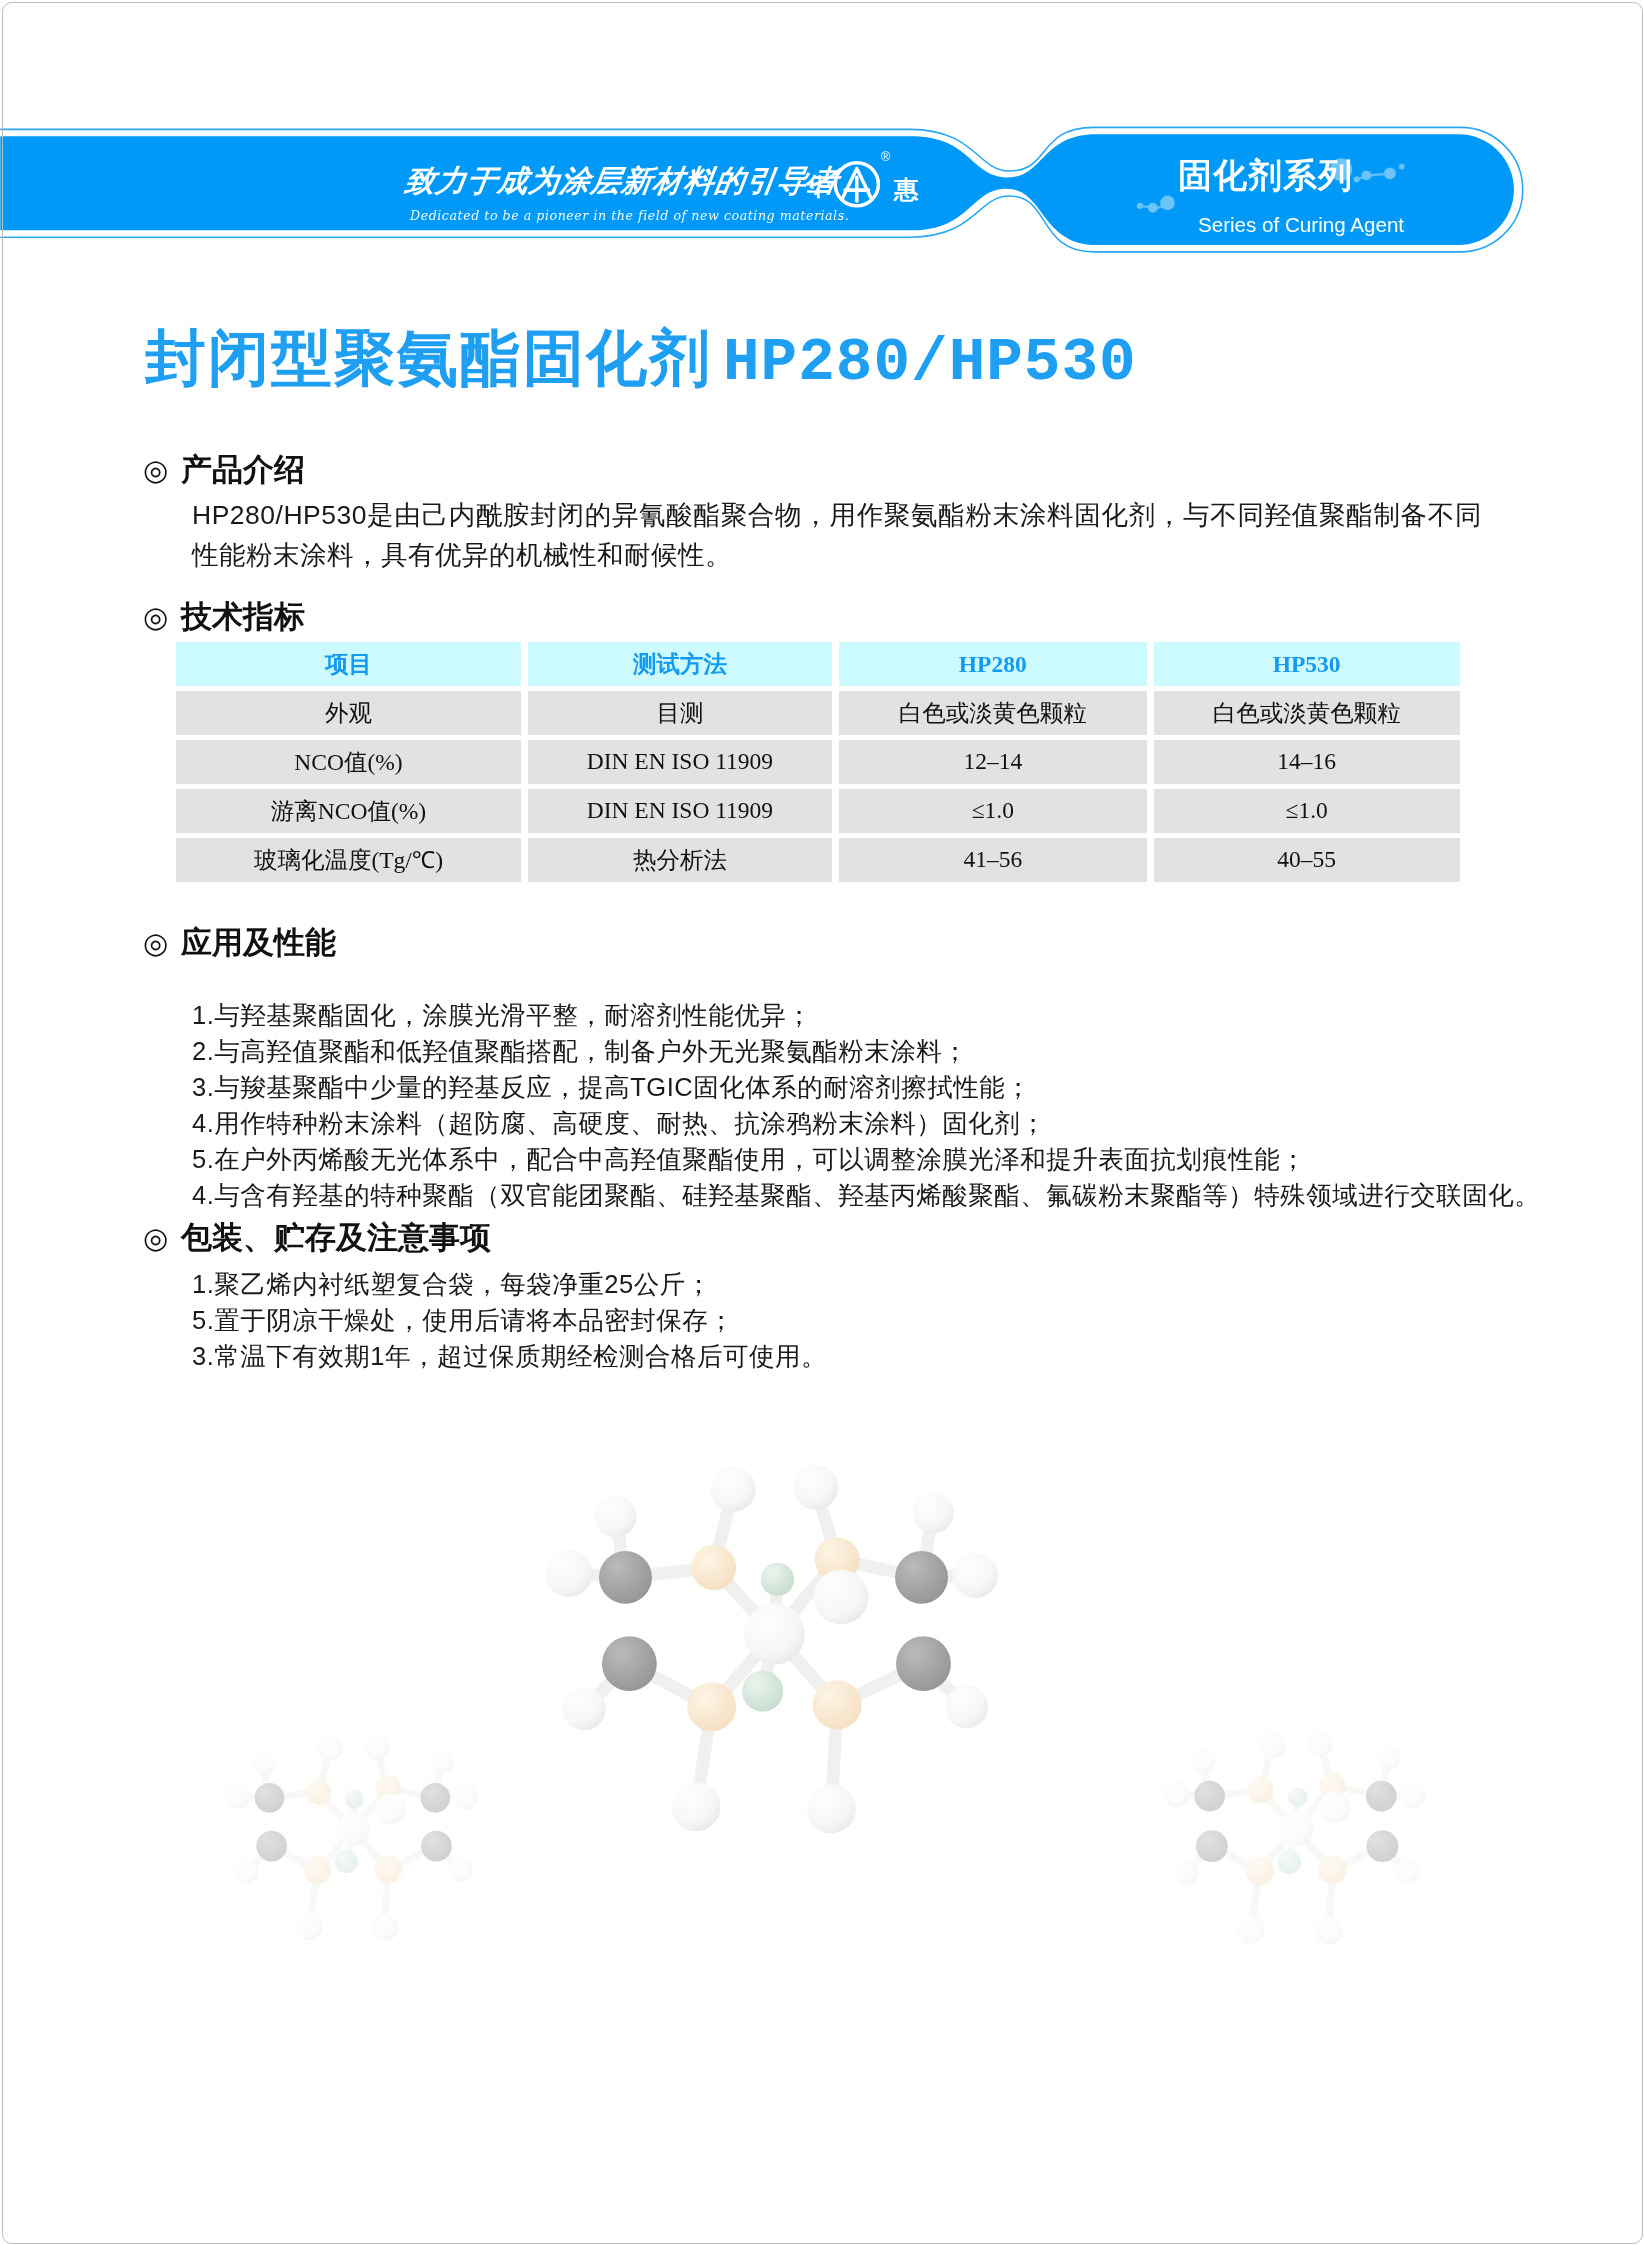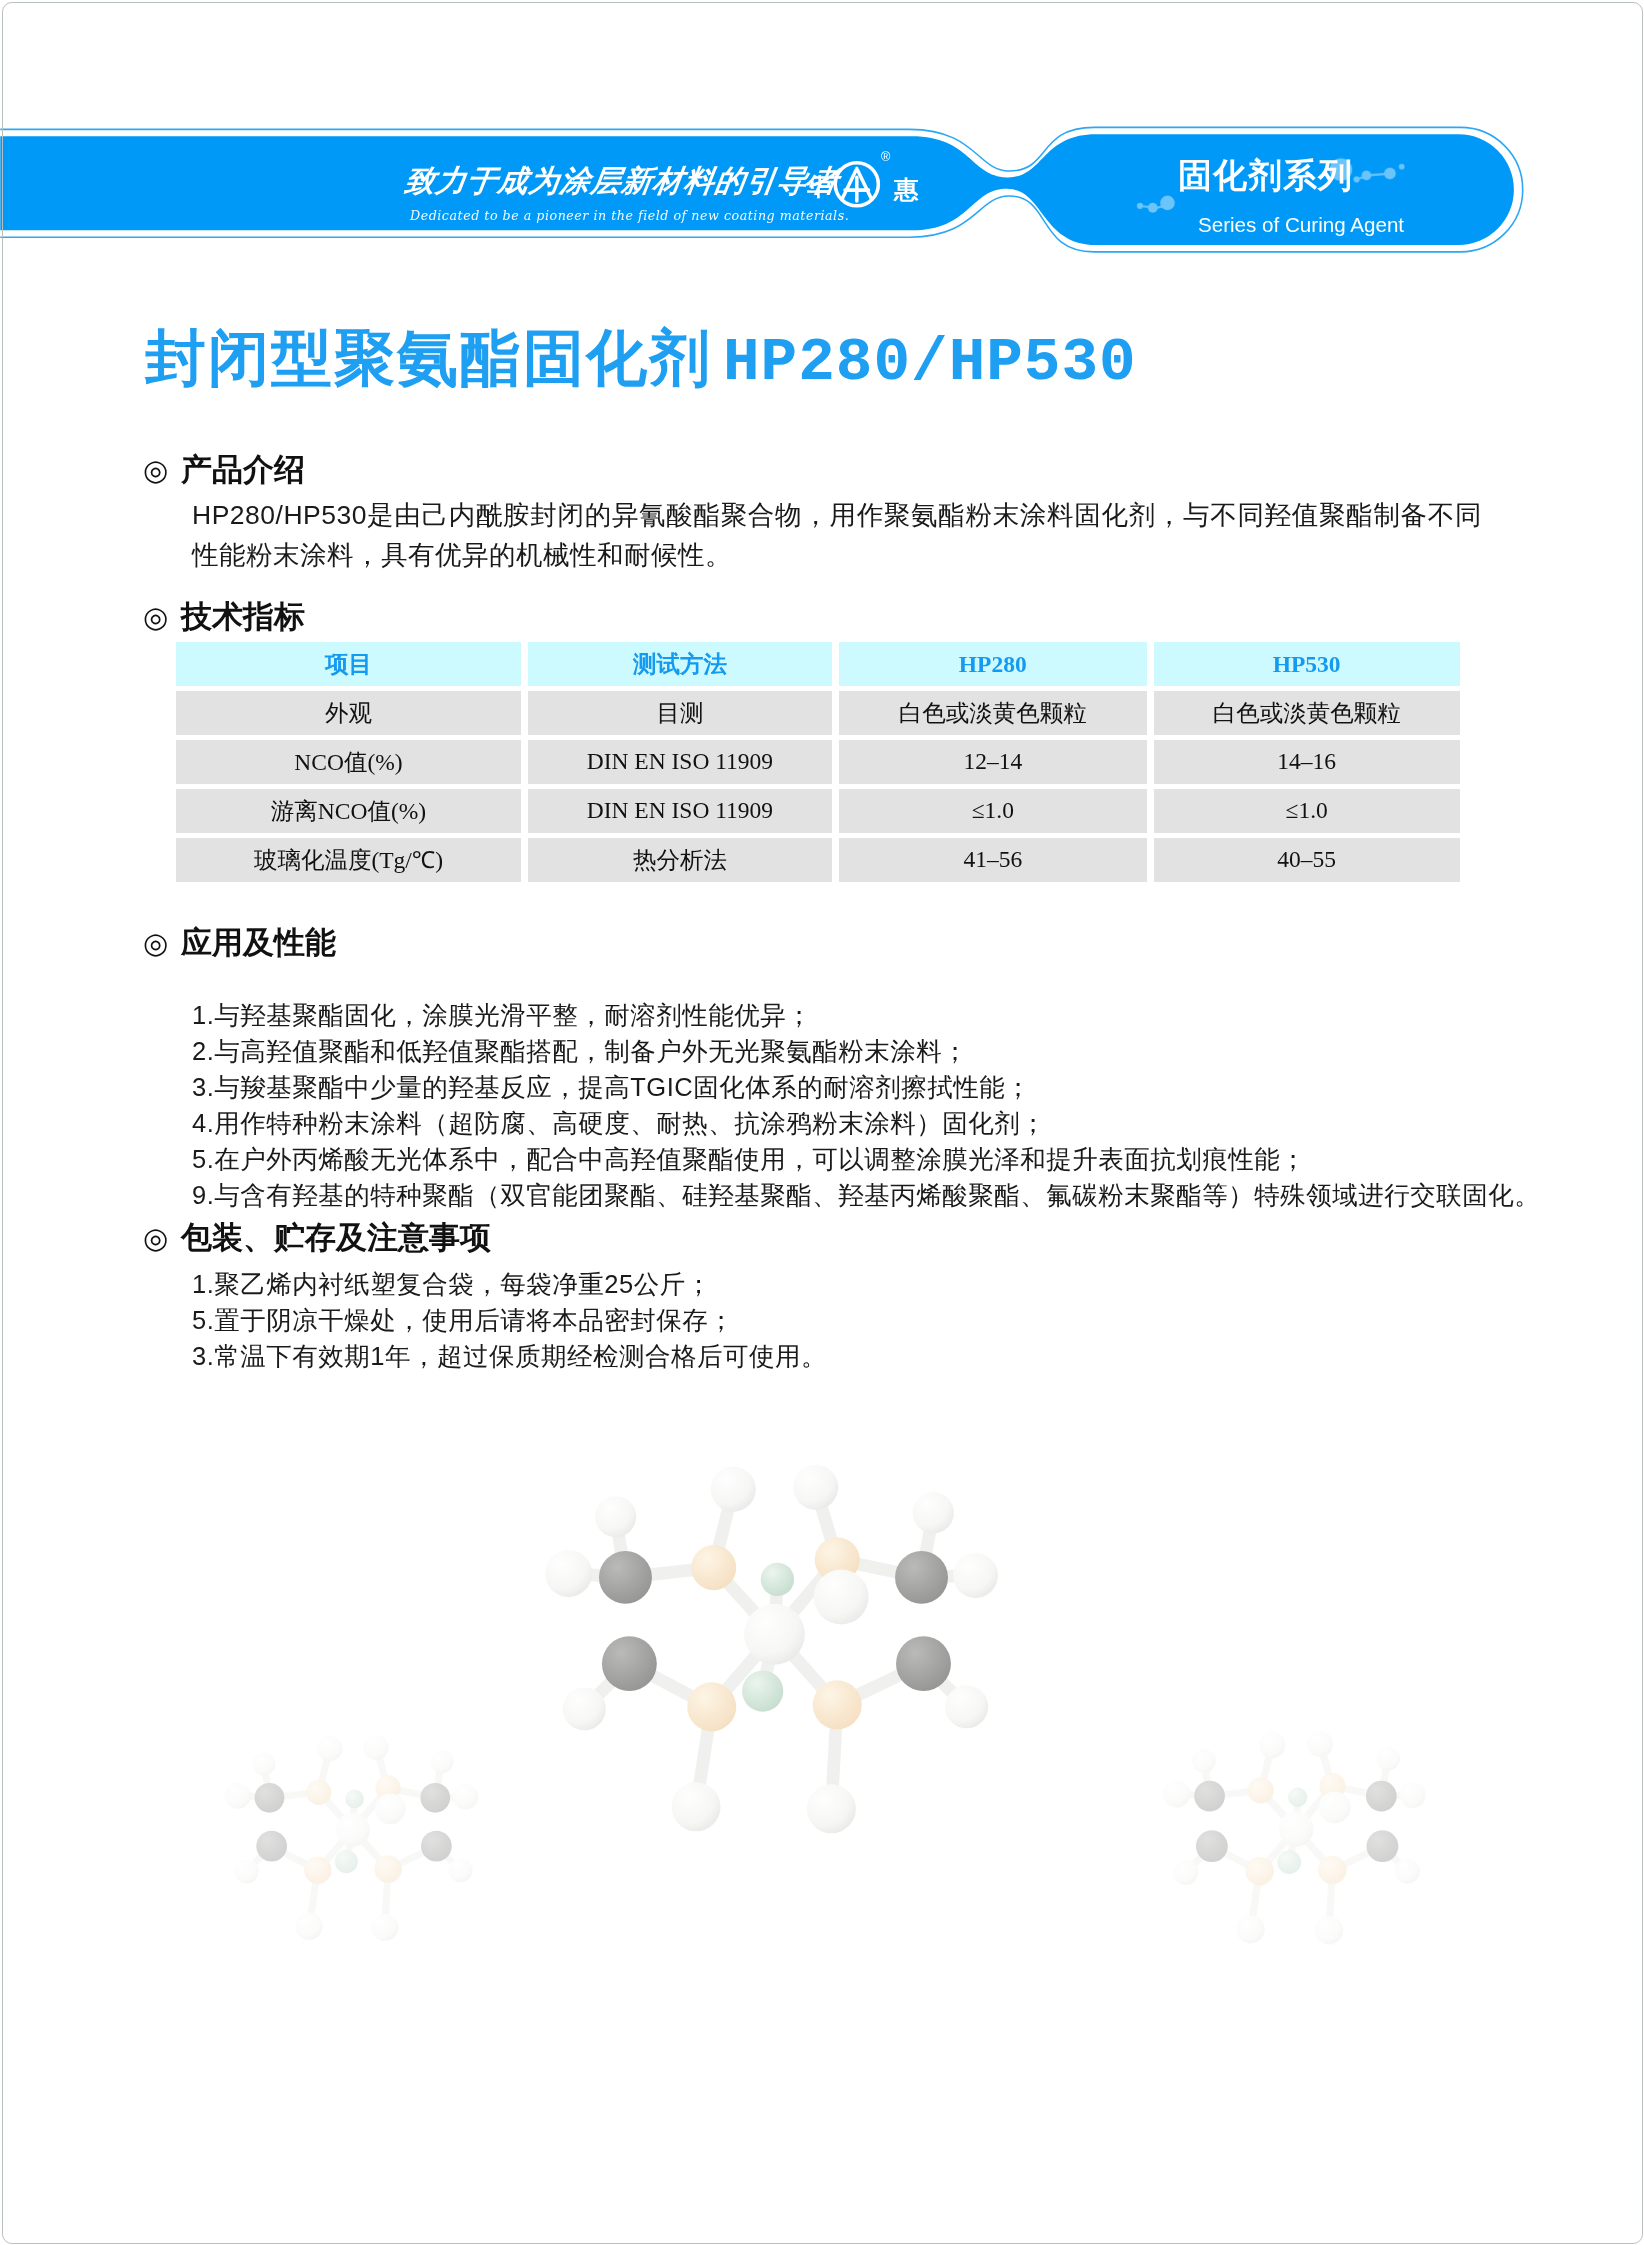--- a/index.html
+++ b/index.html
@@ -197,21 +197,21 @@
   <div class="sec-h" style="top:922px">
     <span class="bullet">◎</span>
     <span>应用及性能</span>
   </div>
   <div class="list app-list">
       <div class="li">1.与羟基聚酯固化，涂膜光滑平整，耐溶剂性能优异；</div>
       <div class="li">2.与高羟值聚酯和低羟值聚酯搭配，制备户外无光聚氨酯粉末涂料；</div>
       <div class="li">3.与羧基聚酯中少量的羟基反应，提高TGIC固化体系的耐溶剂擦拭性能；</div>
       <div class="li">4.用作特种粉末涂料（超防腐、高硬度、耐热、抗涂鸦粉末涂料）固化剂；</div>
       <div class="li">5.在户外丙烯酸无光体系中，配合中高羟值聚酯使用，可以调整涂膜光泽和提升表面抗划痕性能；</div>
-      <div class="li">9.与含有羟基的特种聚酯（双官能团聚酯、硅羟基聚酯、羟基丙烯酸聚酯、氟碳粉末聚酯等）特殊领域进行交联固化。</div>
+      <div class="li">4.与含有羟基的特种聚酯（双官能团聚酯、硅羟基聚酯、羟基丙烯酸聚酯、氟碳粉末聚酯等）特殊领域进行交联固化。</div>
     </div>
 
   <div class="sec-h" style="top:1217px">
     <span class="bullet">◎</span>
     <span>包装、贮存及注意事项</span>
   </div>
   <div class="list pack-list">
       <div class="li">1.聚乙烯内衬纸塑复合袋，每袋净重25公斤；</div>
       <div class="li">5.置于阴凉干燥处，使用后请将本品密封保存；</div>
       <div class="li">3.常温下有效期1年，超过保质期经检测合格后可使用。</div>

